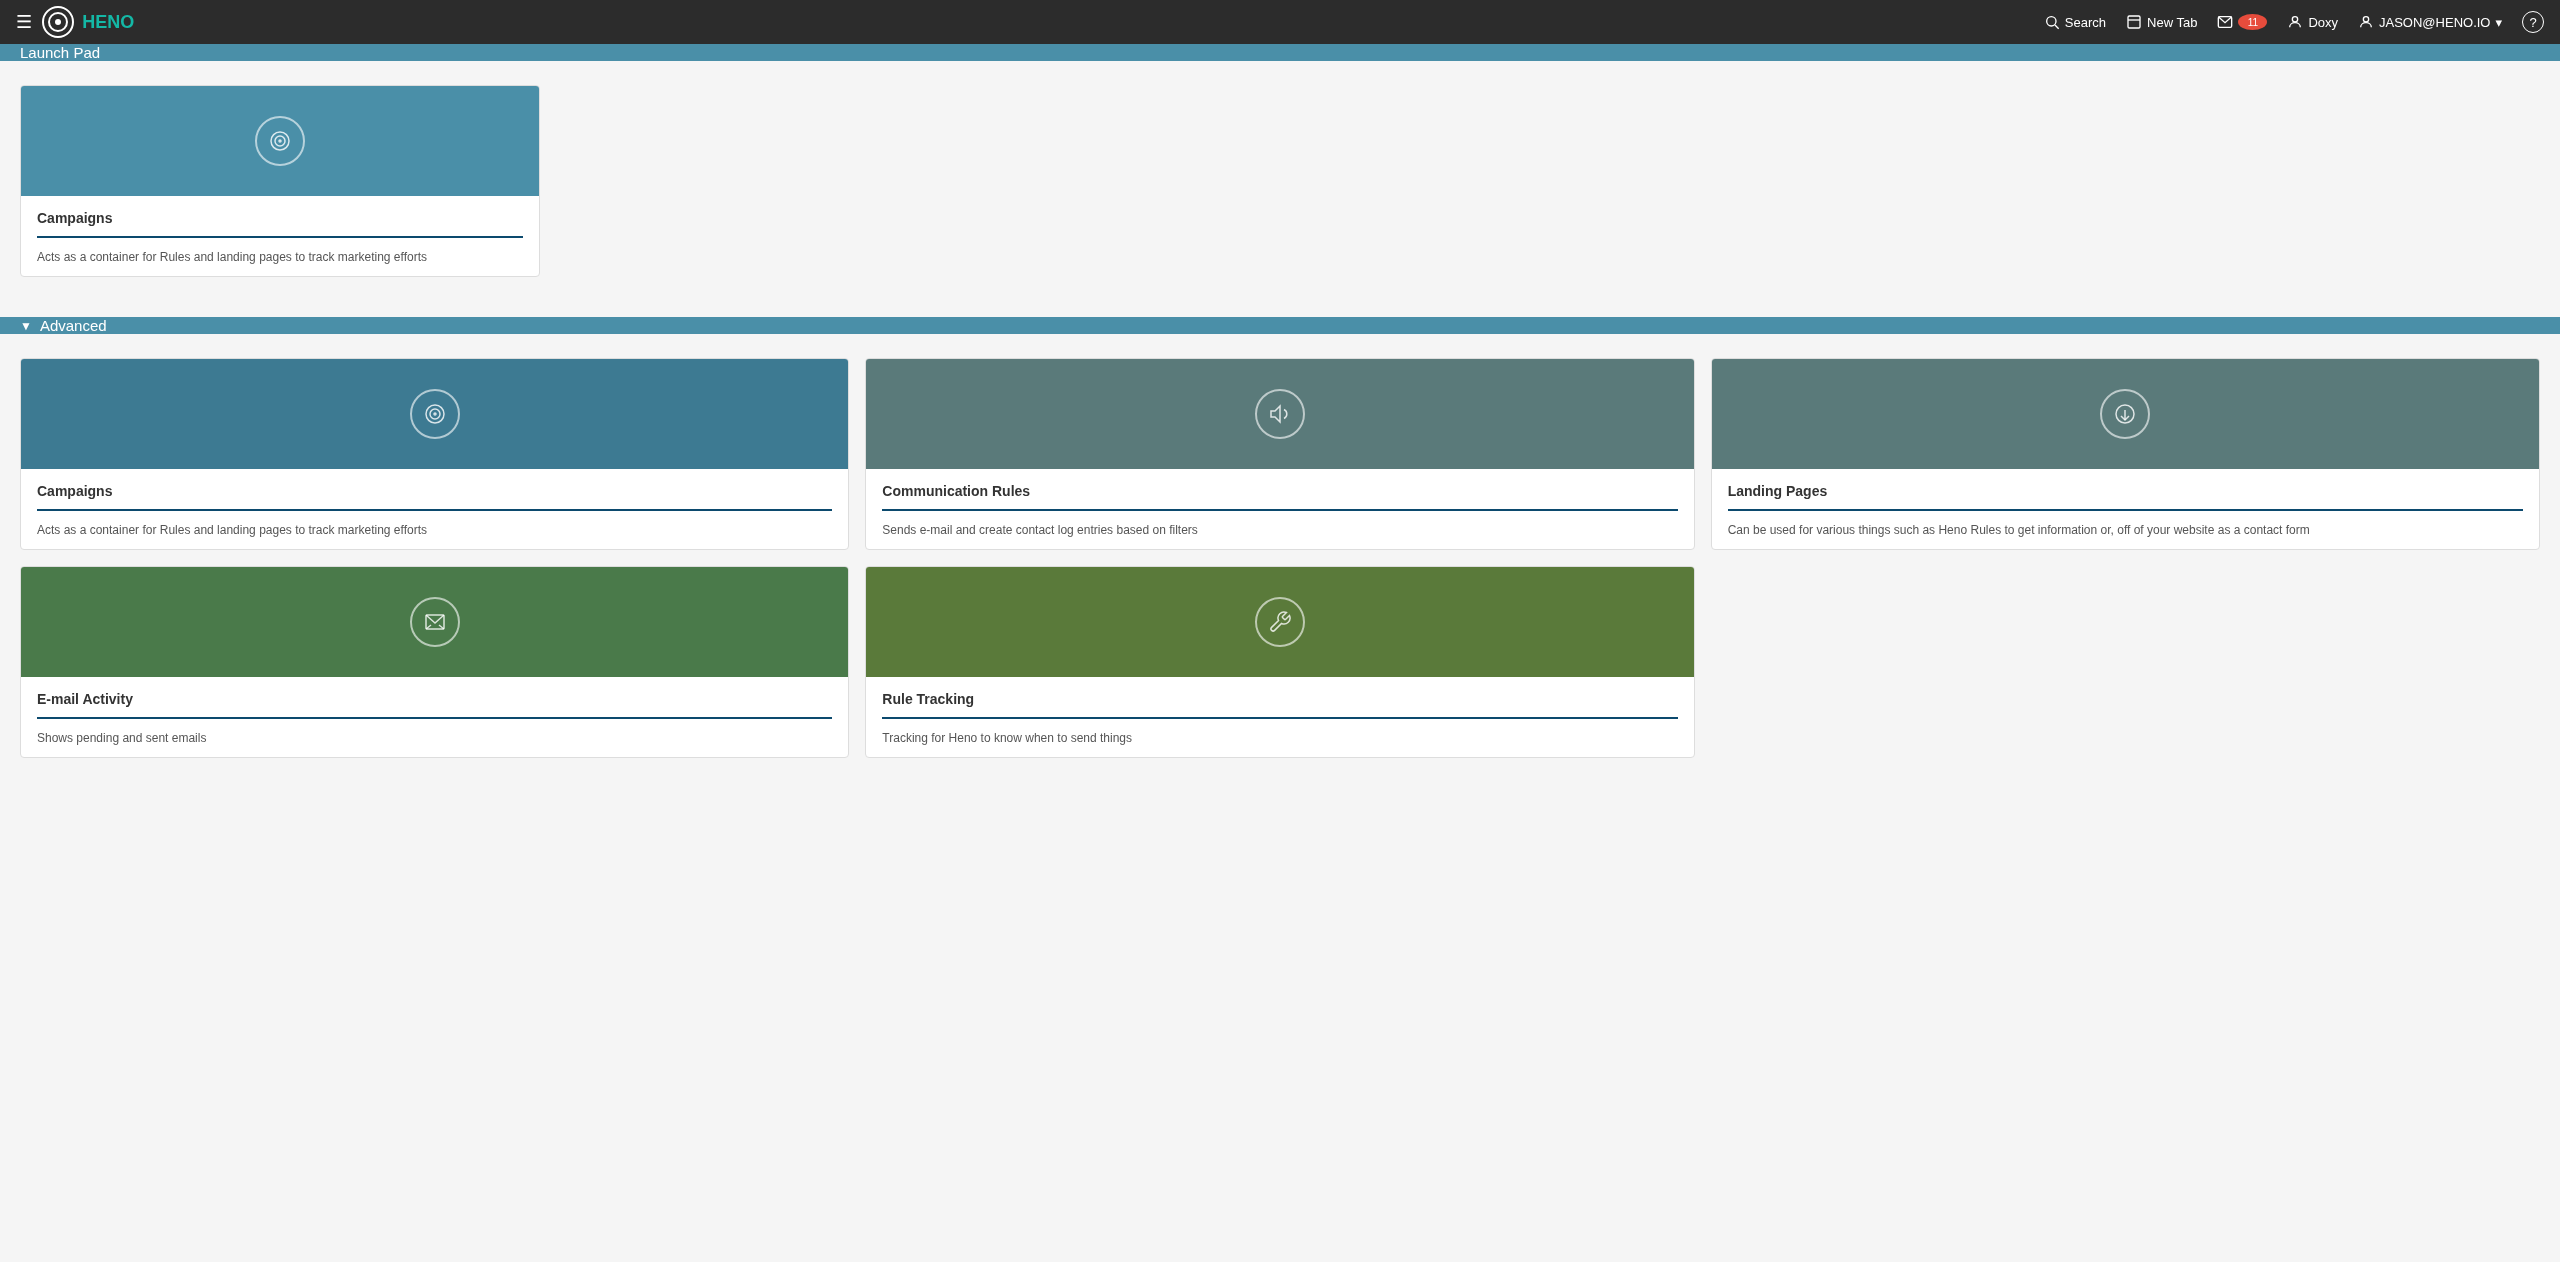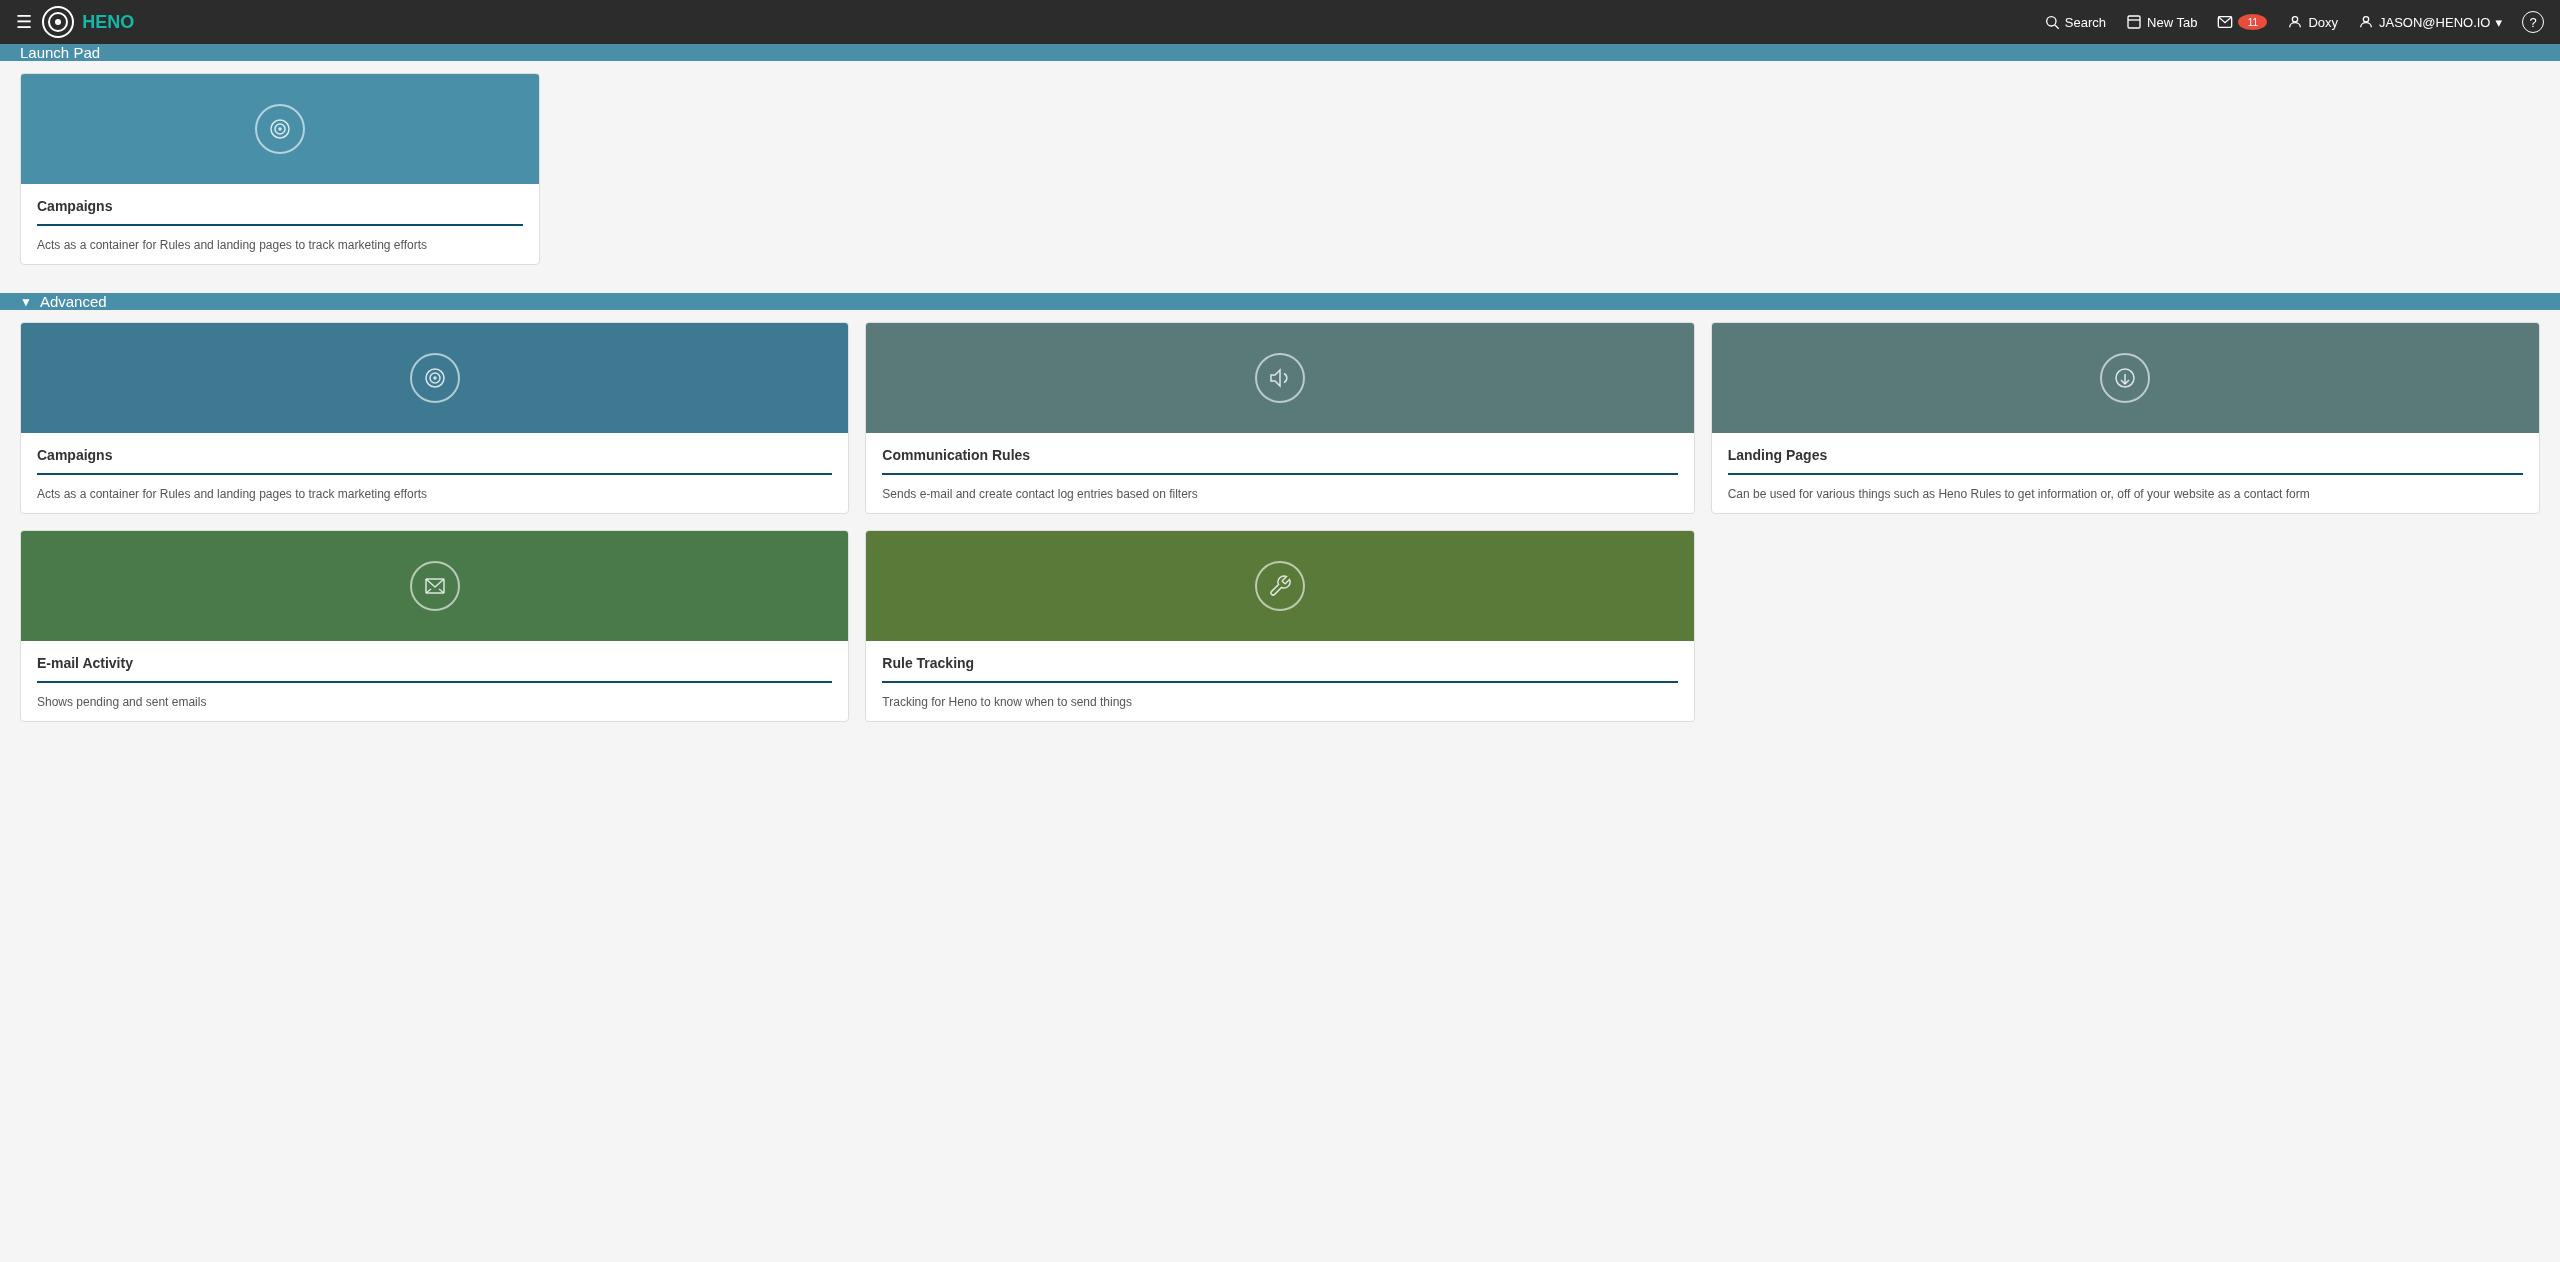--- a/index.html
+++ b/index.html
@@ -34,21 +34,21 @@
       padding: 0 20px;
       font-size: 15px;
       font-weight: 500;
       display: flex;
       align-items: center;
       gap: 8px;
     }
     .section-header .arrow { font-size: 12px; }
 
     
-    .content { padding: 12px 20px; }
+    .content { padding: 24px 20px; }
 
     
     .card-grid { display: grid; grid-template-columns: repeat(3, 1fr); gap: 16px; }
 
     .card {
       background: #fff;
       border: 1px solid #ddd;
       border-radius: 4px;
       overflow: hidden;
       cursor: pointer;

